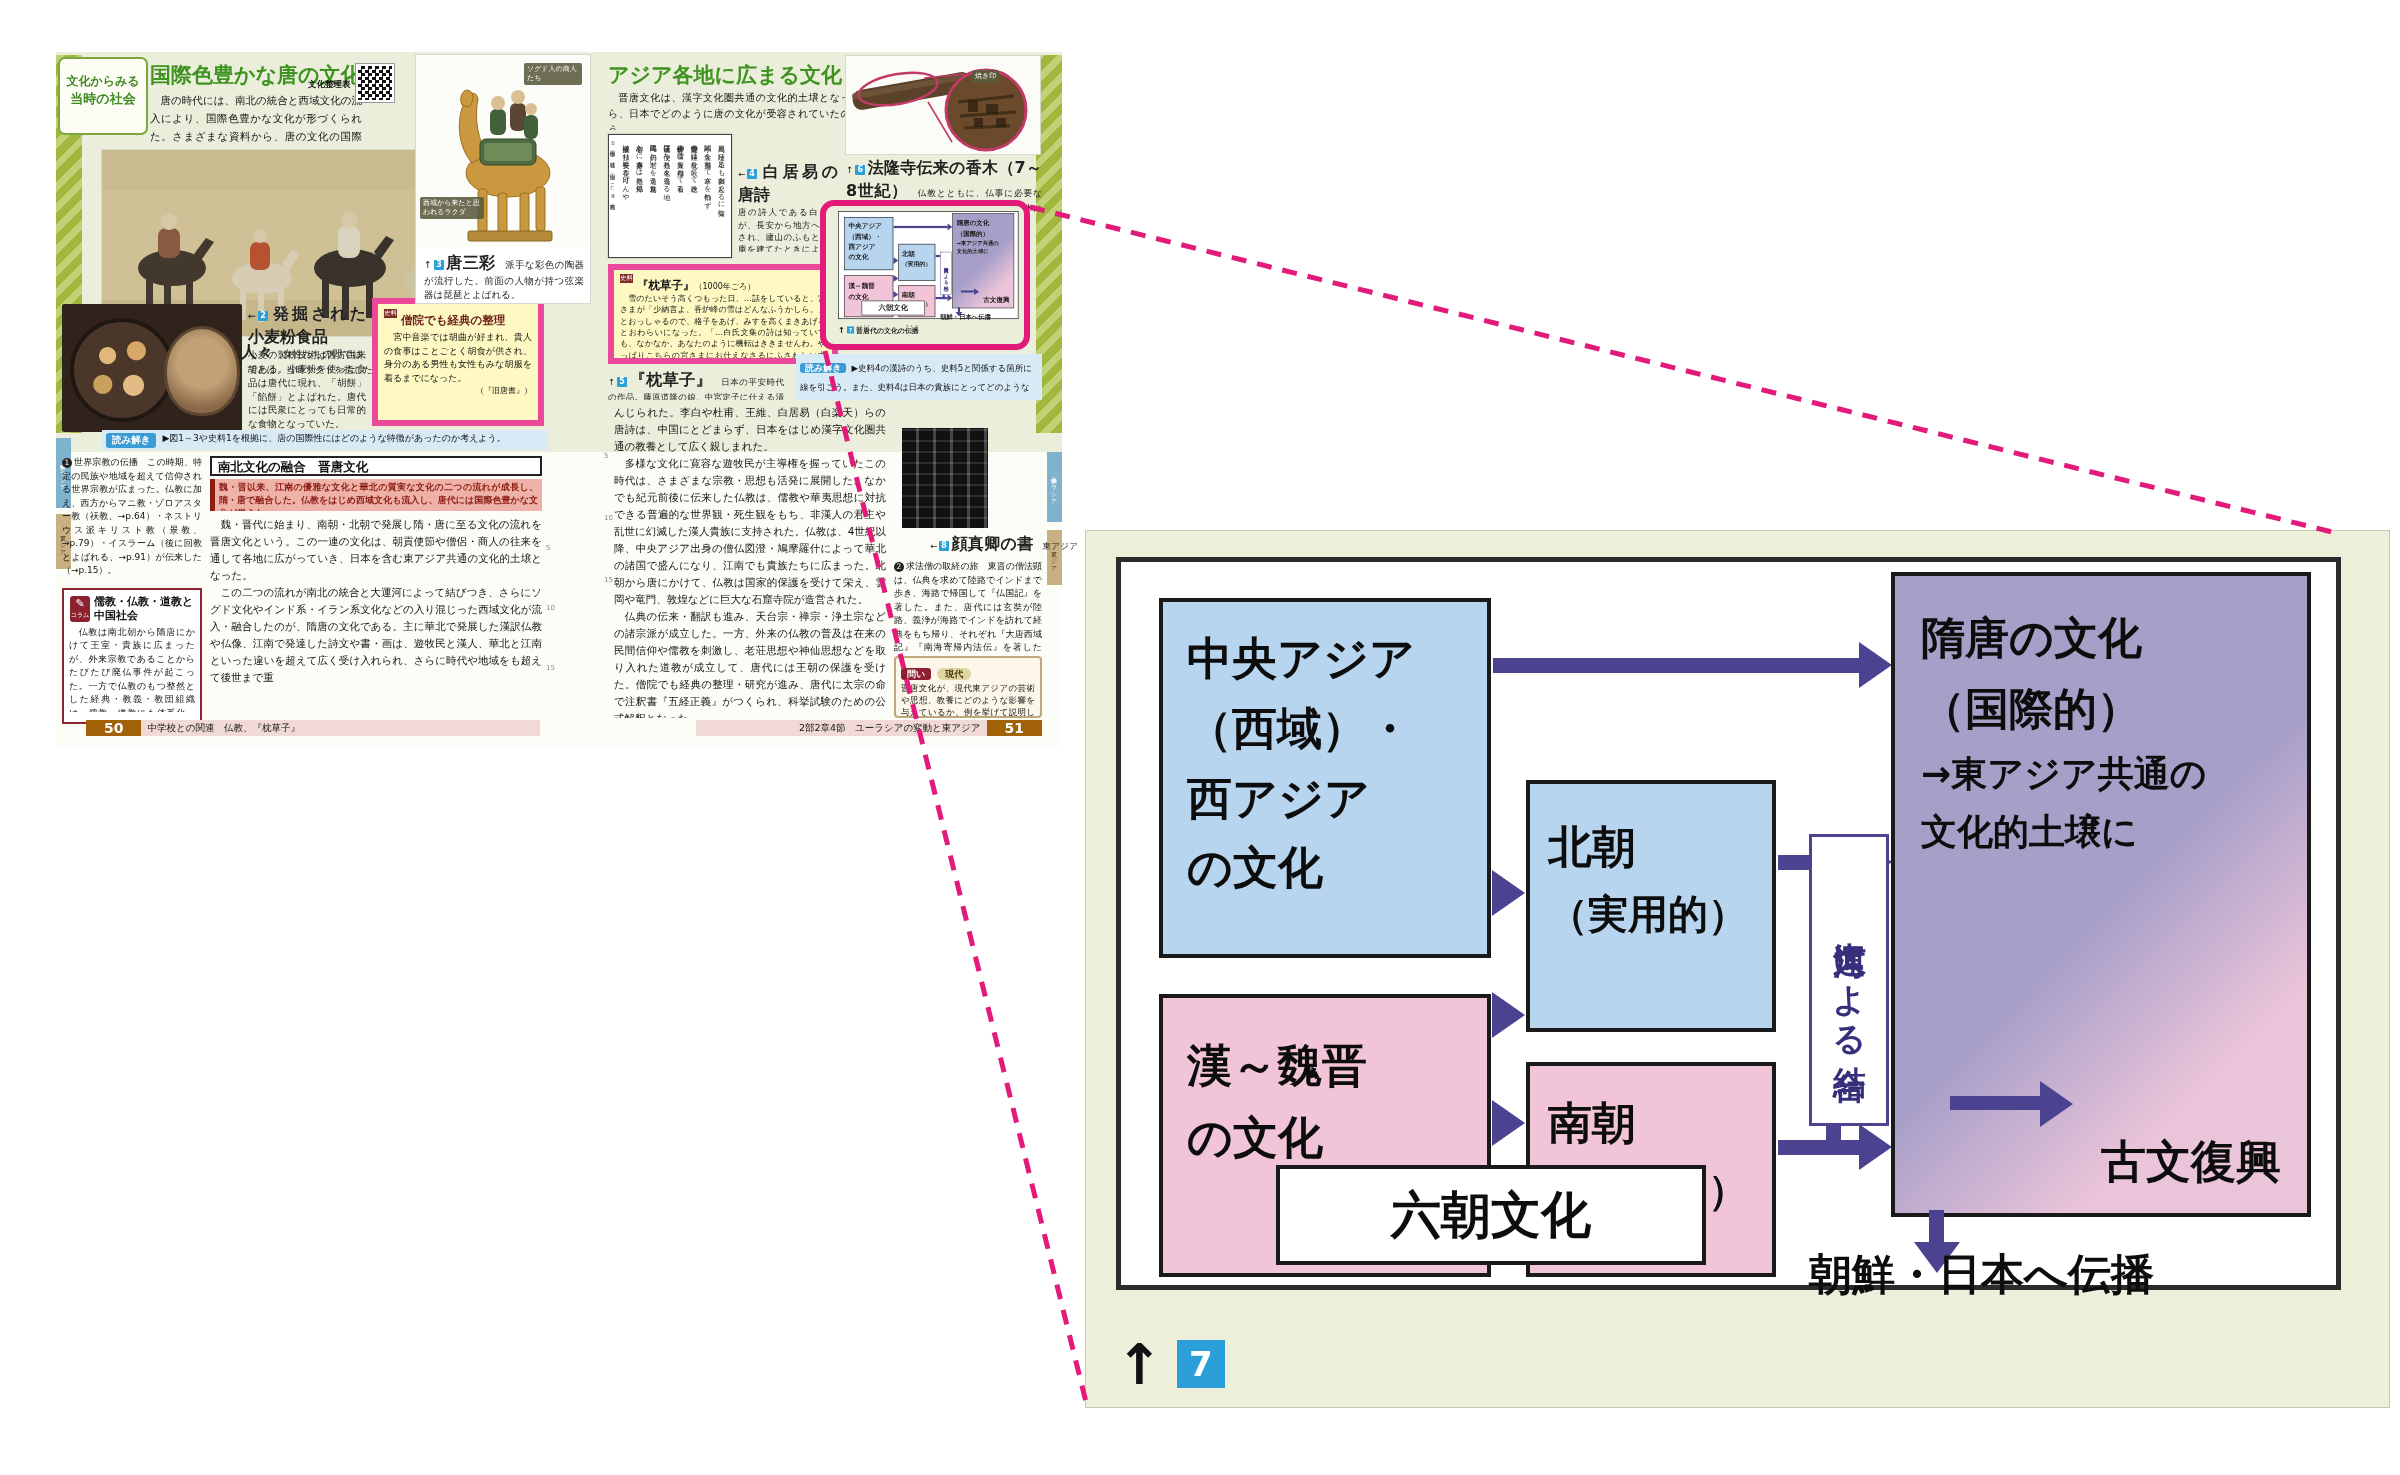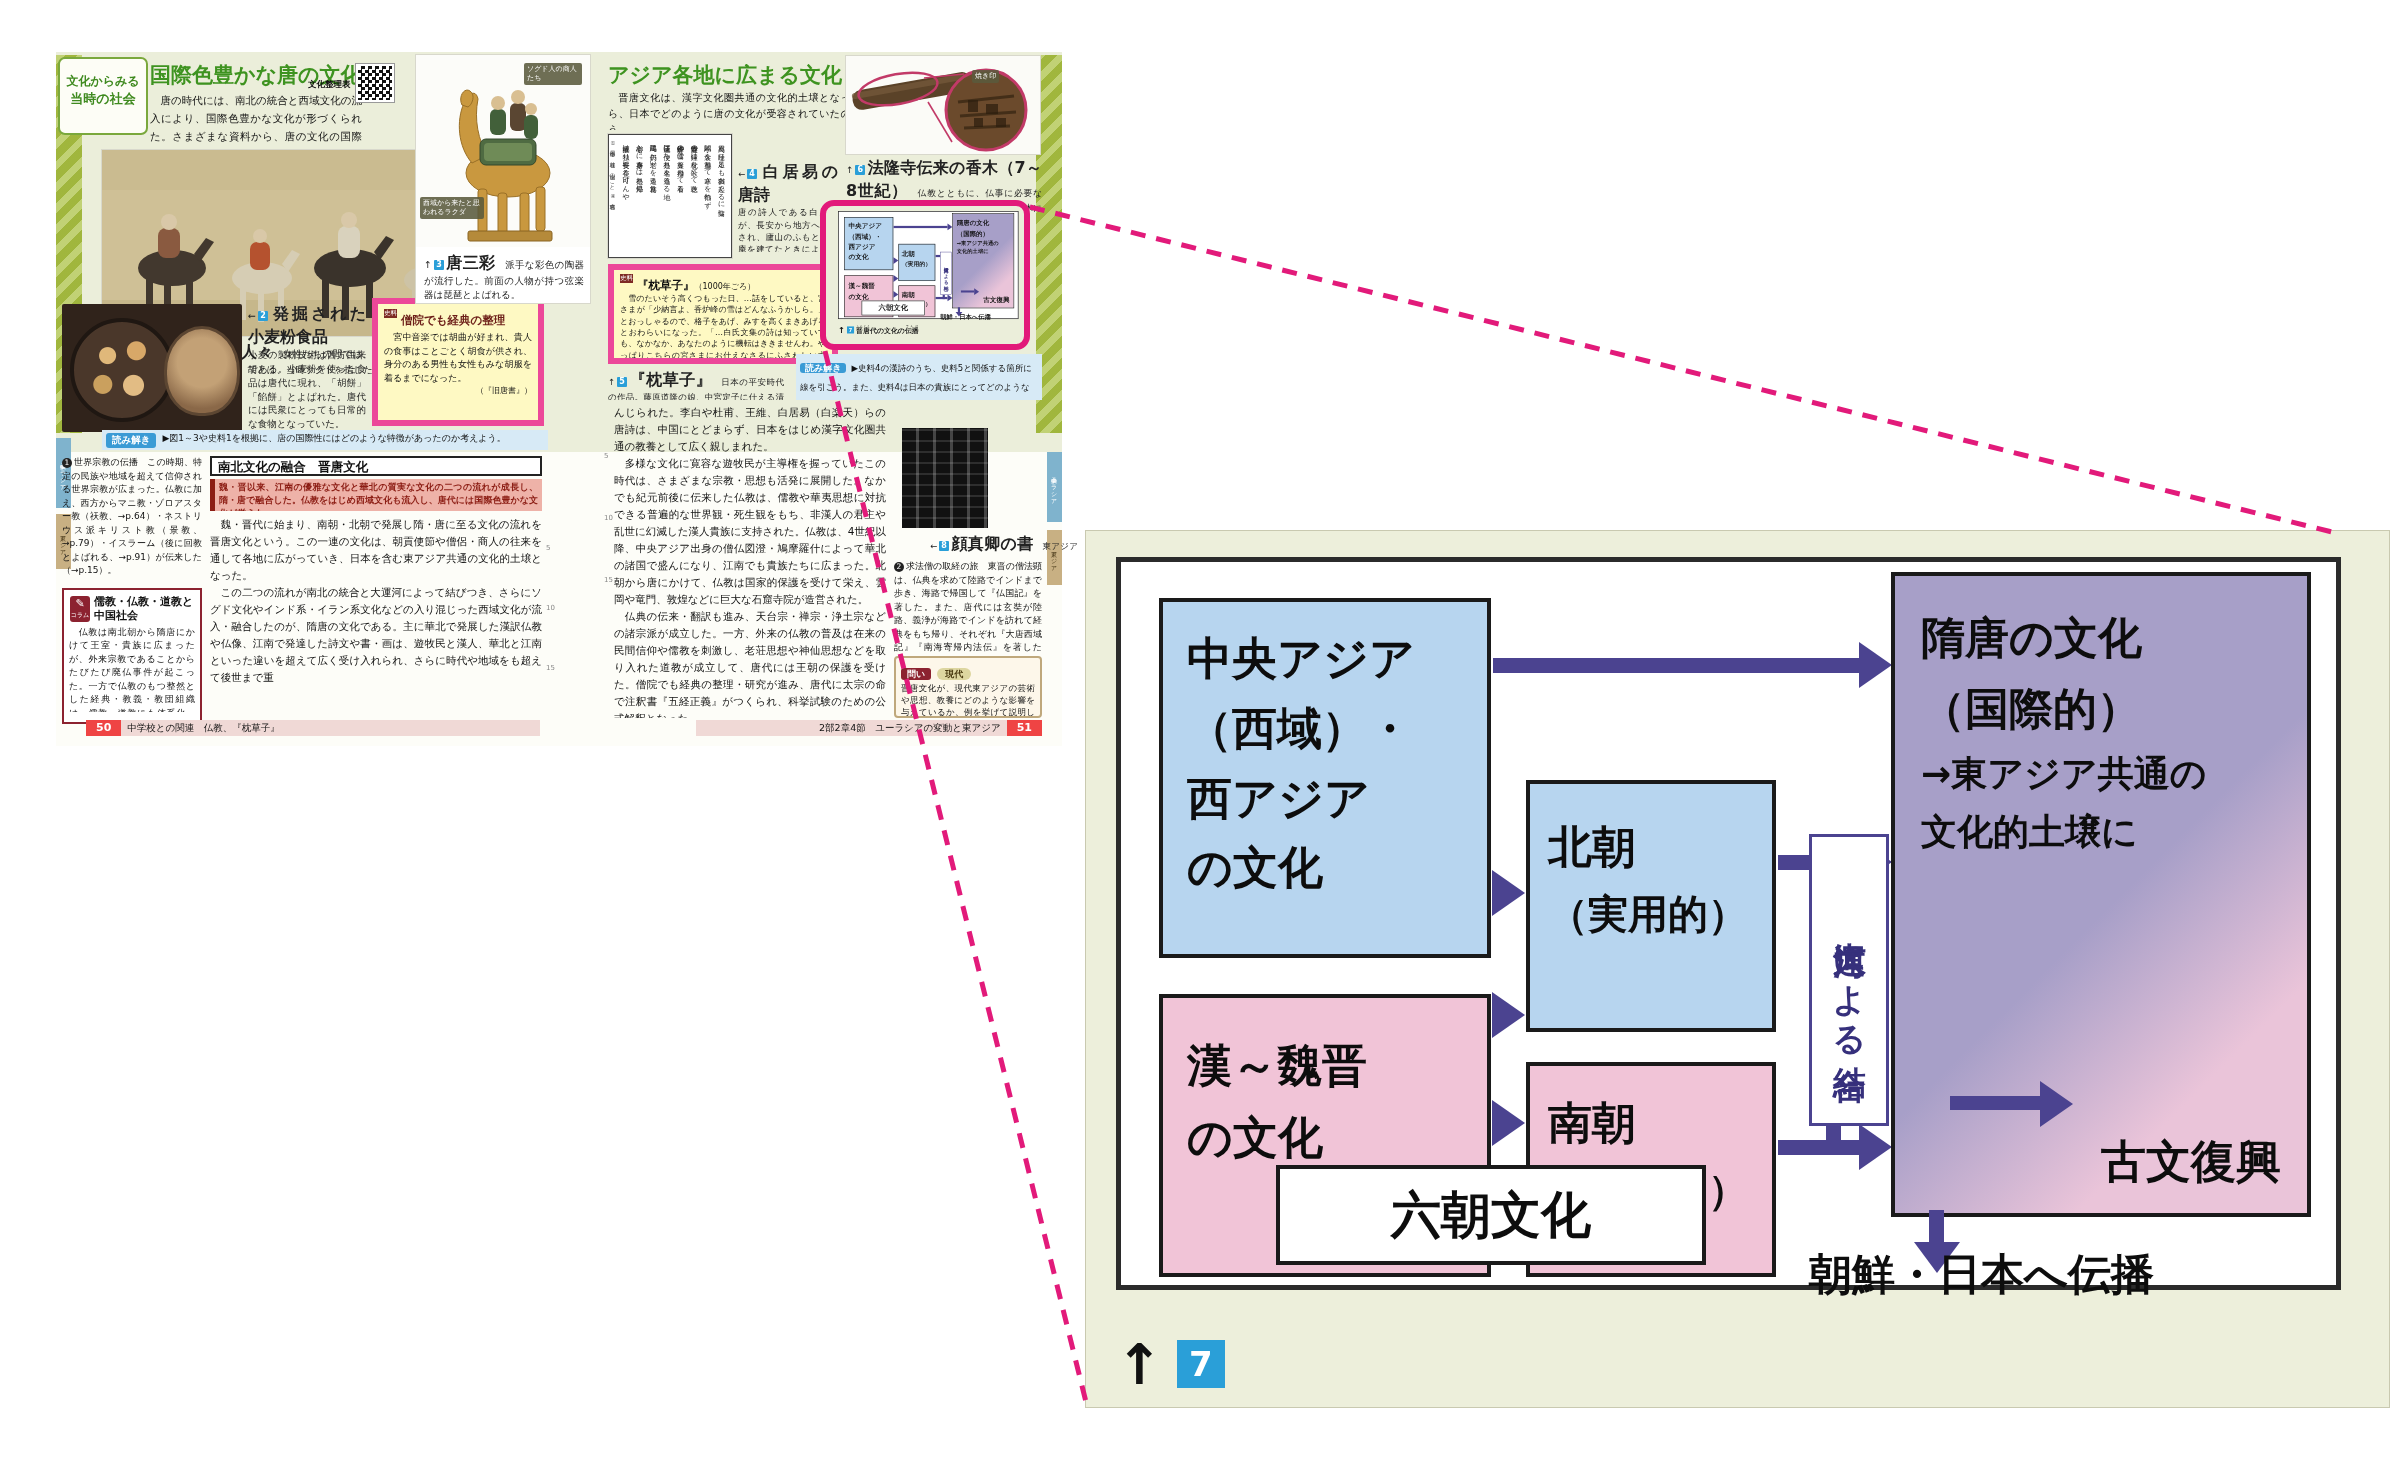--- a/index.html
+++ b/index.html
@@ -33,21 +33,21 @@
   .headbox{border:2px solid #222;background:#fff;font-weight:bold;font-size:12.5px;line-height:18px;padding-left:6px;}
   .sumbox{background:#eeb2a8;border-left:5px solid #8c1d14;color:#8c1d14;font-size:9px;line-height:1.45;padding:2px 4px;font-weight:bold;text-align:justify;}
   .body-t{font-size:10.5px;line-height:1.62;text-align:justify;overflow-wrap:anywhere;}
   .note-t{font-size:9px;line-height:1.5;text-align:justify;overflow-wrap:anywhere;}
   .circn{display:inline-block;width:10px;height:10px;border-radius:50%;background:#222;color:#fff;font-size:7.5px;line-height:10px;text-align:center;margin-right:2px;}
   .colbox{background:#fff;border:2.5px solid #8c2230;}
   .colbadge{position:absolute;left:6px;top:6px;width:20px;height:26px;background:#8c2230;color:#fff;font-size:6px;text-align:center;border-radius:3px;}
   .colbadge .ic{font-size:11px;line-height:15px;display:block;}
   .coltitle{font-weight:bold;font-size:11px;line-height:1.3;}
   .footband{background:#f0d9d6;display:flex;align-items:center;gap:6px;font-size:9.5px;}
-  .pnum{background:#ef4444;color:#fff;font-weight:bold;font-size:11px;padding:0 10px;line-height:16px;}
+  .pnum{background:#a16207;color:#fff;font-weight:bold;font-size:14px;padding:0 18px;line-height:16px;}
   .vpoem{writing-mode:vertical-rl;font-size:7px;line-height:1.95;padding:5px 4px;color:#222;}
   .vpoem .nt{font-size:5.5px;color:#444;}
   .toibox{background:#fdf7ea;border:2px solid #bfa87c;border-radius:4px;padding:4px 5px;}
   .toil{background:#8c2230;color:#fff;font-weight:bold;font-size:9px;padding:1px 6px;border-radius:3px;}
   .toitag{background:#ddd6a0;color:#4a3a10;font-weight:bold;font-size:9px;padding:1px 8px;border-radius:8px;margin-left:6px;}
   .lnum{font-size:7px;color:#888;}
 
   
   #panel{left:1085px;top:530px;width:1305px;height:878px;background:#edefdb;border:1px solid #c9c9b0;box-sizing:border-box;}
   .dgroup{position:absolute;left:30px;top:26px;width:1235px;}

